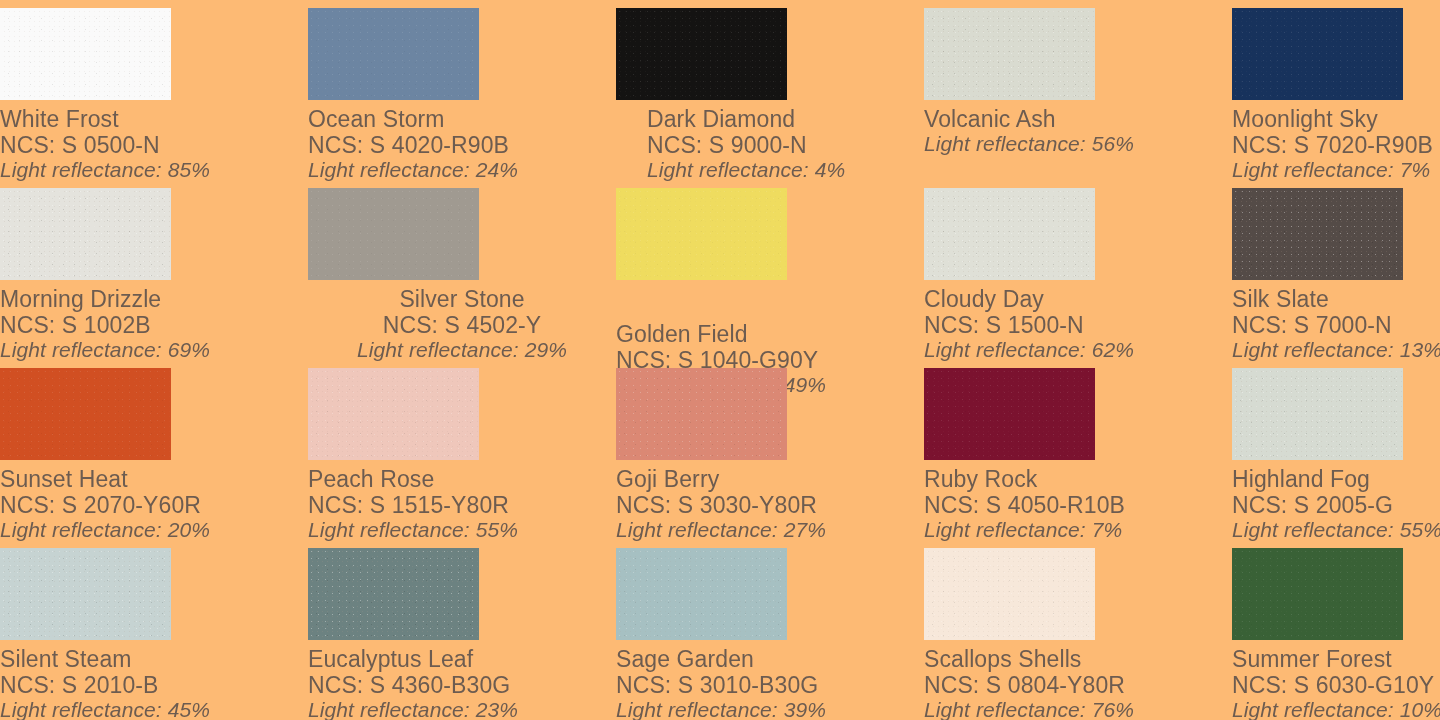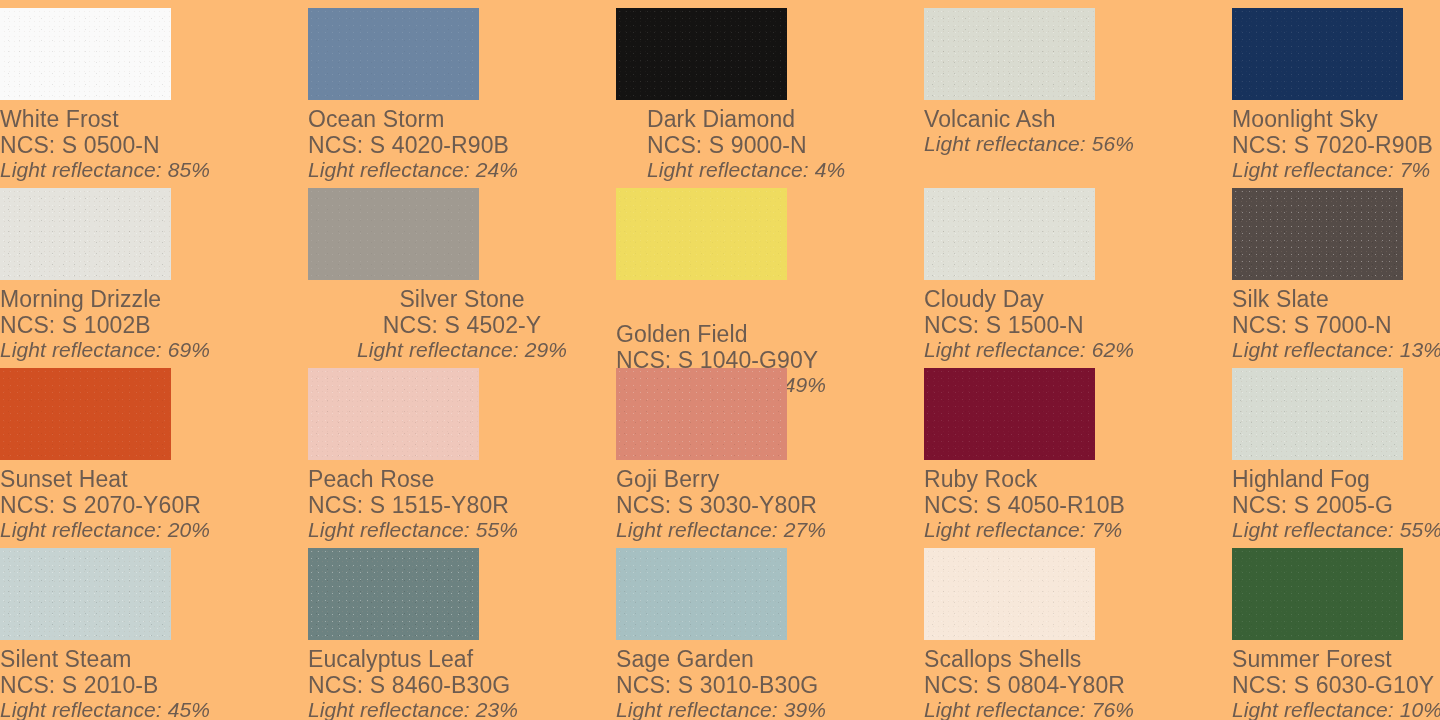--- a/index.html
+++ b/index.html
@@ -222,21 +222,21 @@
         <div class="swatch-text" style="color: rgb(109, 92, 80);">
           <span class="swatch-name">Silent Steam</span>
           <span class="swatch-ncs">NCS: S 2010-B</span>
           <span class="swatch-lrv">Light reflectance: 45%</span>
         </div>
       </div>
       <div class="swatch-card">
         <div class="swatch-chip grain-high" style="background: rgb(108, 130, 129);"></div>
         <div class="swatch-text" style="color: rgb(109, 92, 80);">
           <span class="swatch-name">Eucalyptus Leaf</span>
-          <span class="swatch-ncs">NCS: S 8460-B30G</span>
+          <span class="swatch-ncs">NCS: S 4360-B30G</span>
           <span class="swatch-lrv">Light reflectance: 23%</span>
         </div>
       </div>
       <div class="swatch-card">
         <div class="swatch-chip grain-mid" style="background: rgb(166, 192, 194);"></div>
         <div class="swatch-text" style="color: rgb(109, 92, 80);">
           <span class="swatch-name">Sage Garden</span>
           <span class="swatch-ncs">NCS: S 3010-B30G</span>
           <span class="swatch-lrv">Light reflectance: 39%</span>
         </div>

